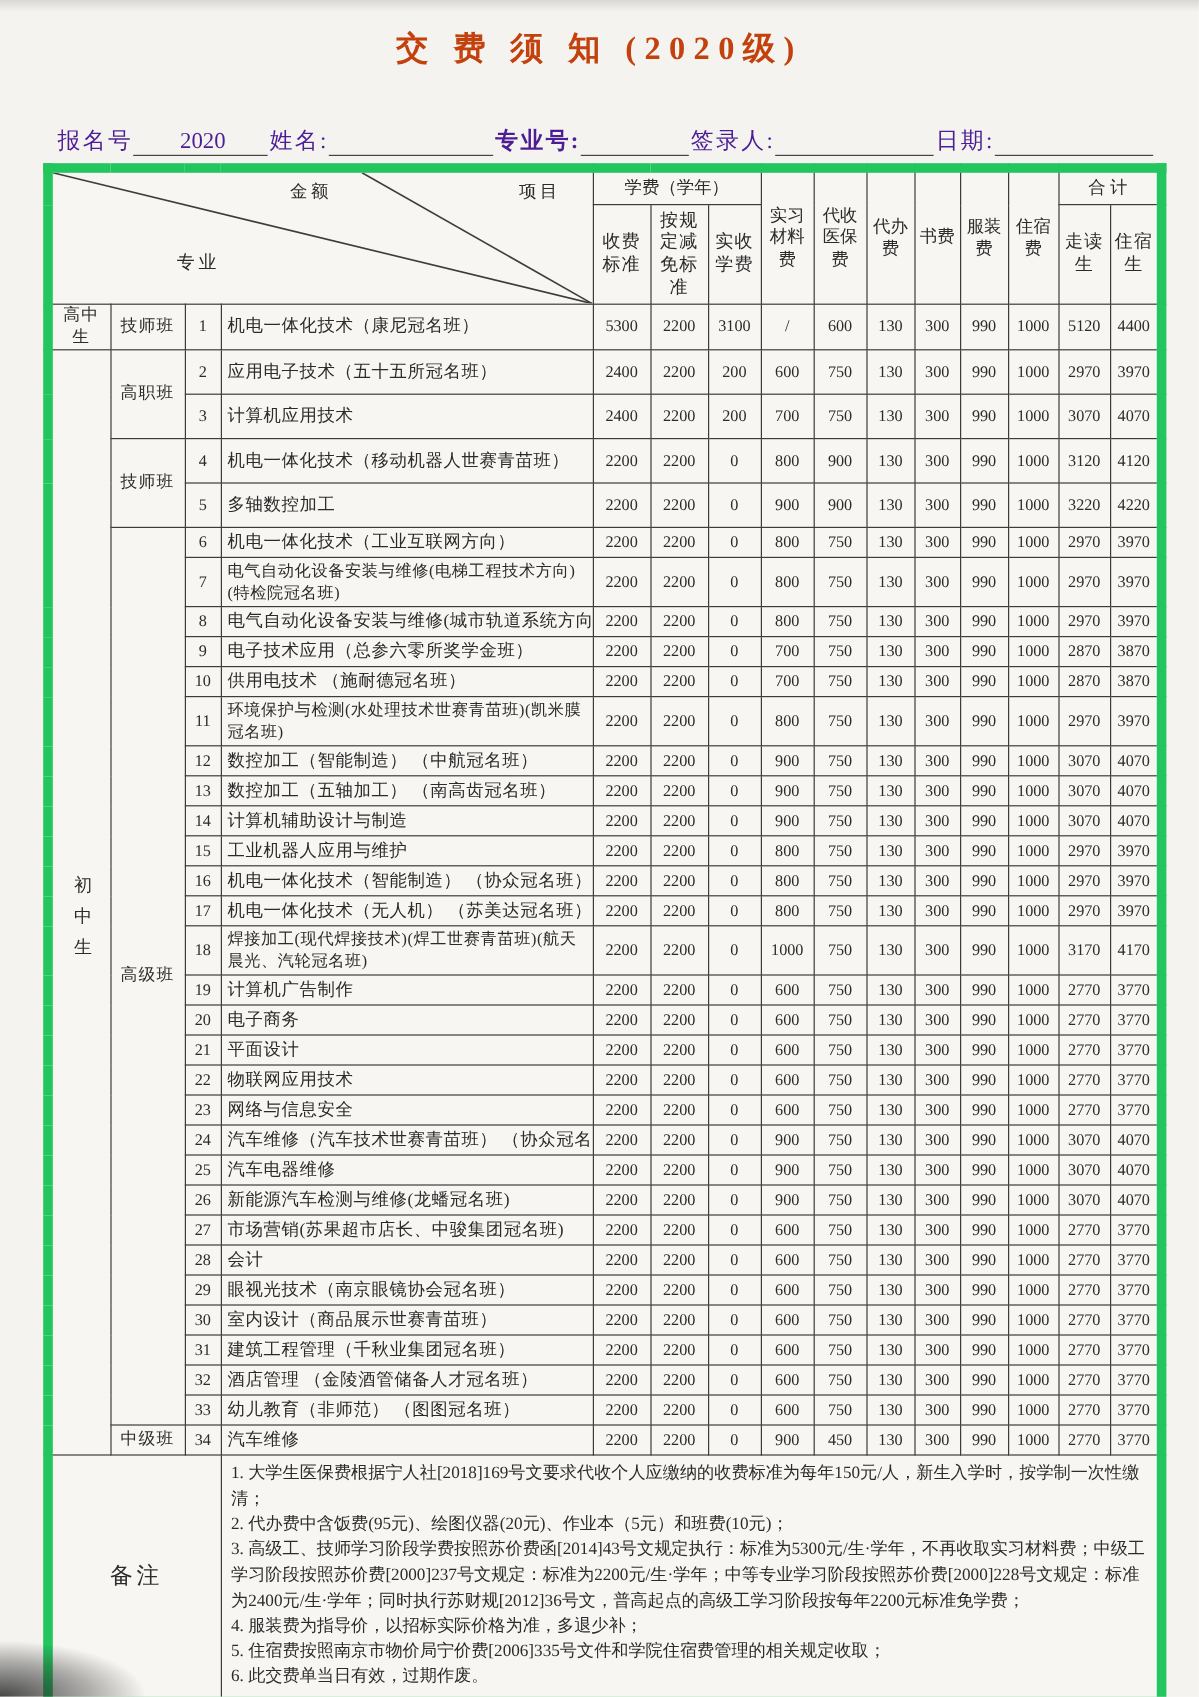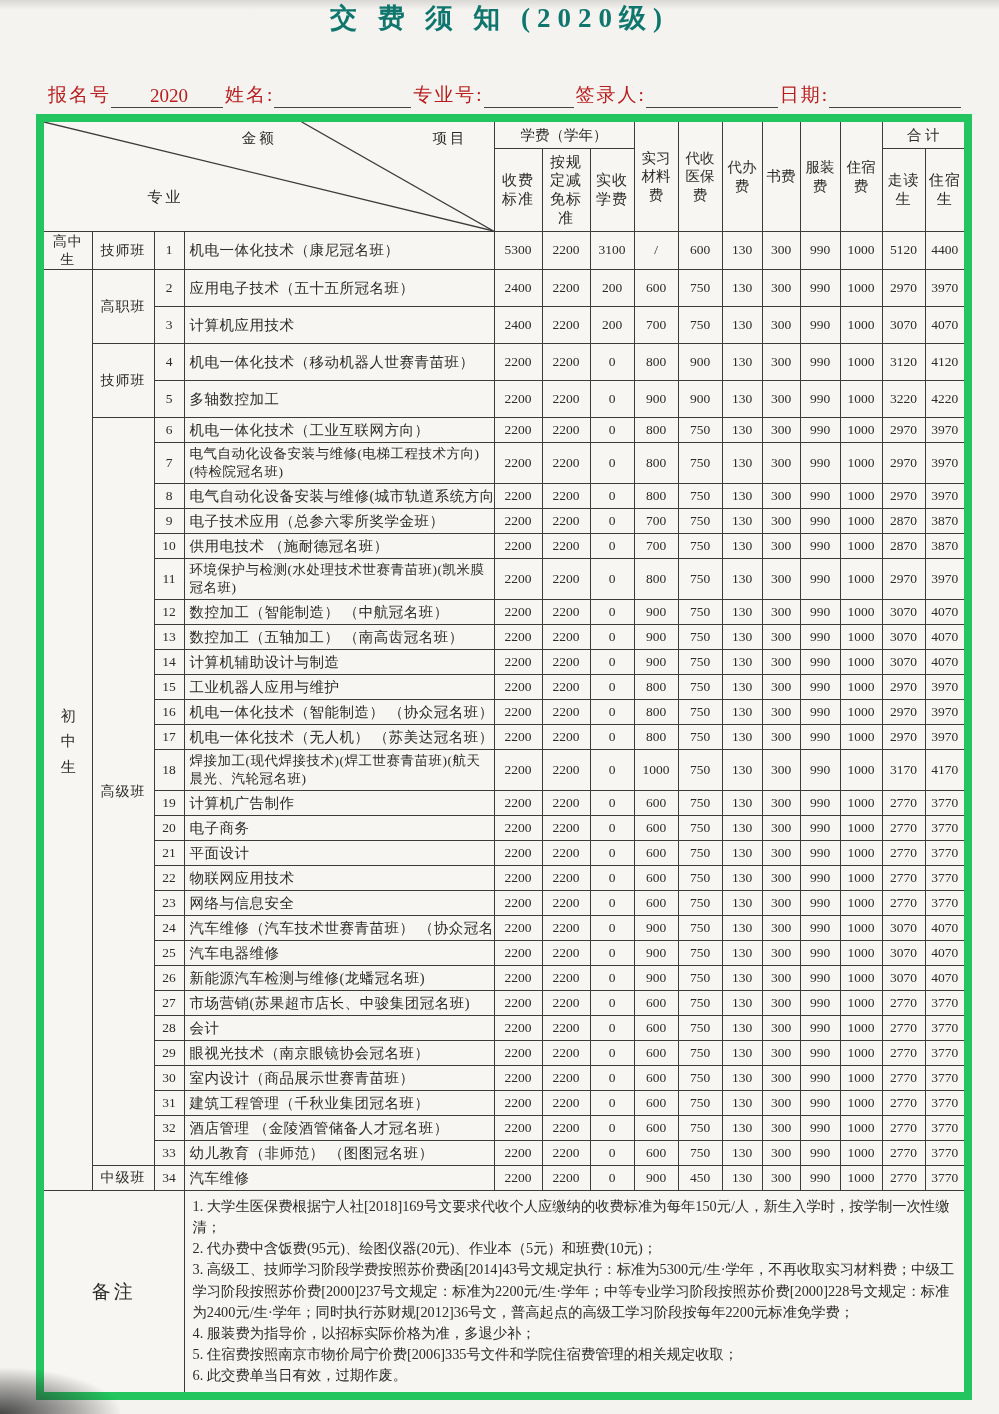--- a/index.html
+++ b/index.html
@@ -5,25 +5,25 @@
   html,body{margin:0;padding:0;}
   body{
     width:999px;height:1414px;
     background:linear-gradient(180deg,#d9d8d4 0px,#f4f3ef 10px,#f4f3ef 100%);
     font-family:"Liberation Serif","DejaVu Serif",serif;
     color:#222;position:relative;overflow:hidden;
   }
   .sheet{position:relative;width:100%;height:100%;}
   .doc-title{
     text-align:center;font-size:27px;font-weight:bold;
-    letter-spacing:7px;margin:0 0 10px 0;color:#0f766e;
+    letter-spacing:7px;padding-top:22px;margin:0 0 10px 0;color:#c2410c;
   }
   .form-line{
     display:flex;align-items:flex-end;
-    margin:0 38px 6px 48px;font-size:19px;color:#b91c1c;
+    margin:0 38px 6px 48px;font-size:19px;color:#4c1d95;
   }
   .ff{display:flex;align-items:flex-end;white-space:nowrap;}
   .ff .lbl{letter-spacing:2px;}
   .ff .val{
     display:inline-block;border-bottom:1.5px solid #444;
     text-align:center;padding:0 4px 0 8px;font-size:19px;min-height:22px;
   }
   table.fee{
     border-collapse:collapse;table-layout:fixed;
     width:928px;margin-left:36px;background:#f7f6f2;
@@ -78,21 +78,21 @@
 
   <div class="form-line">
       <span class="ff">
         <span class="lbl">报名号</span>
         <span class="val" style="width: 100px;">2020</span>
       </span>
       <span class="ff" style="margin-left: auto; margin-top: 36px;">
         <span class="lbl">姓名:</span>
         <span class="val" style="width: 125px;"></span>
       </span>
-      <span class="ff" style="margin-left: auto;">
+      <span class="ff" style="margin-left: auto; font-weight: bold;">
         <span class="lbl">专业号:</span>
         <span class="val" style="width: 78px;"></span>
       </span>
       <span class="ff" style="margin-left: auto;">
         <span class="lbl">签录人:</span>
         <span class="val" style="width: 120px;"></span>
       </span>
       <span class="ff" style="margin-left: auto;">
         <span class="lbl">日期:</span>
         <span class="val" style="width: 120px;"></span>

